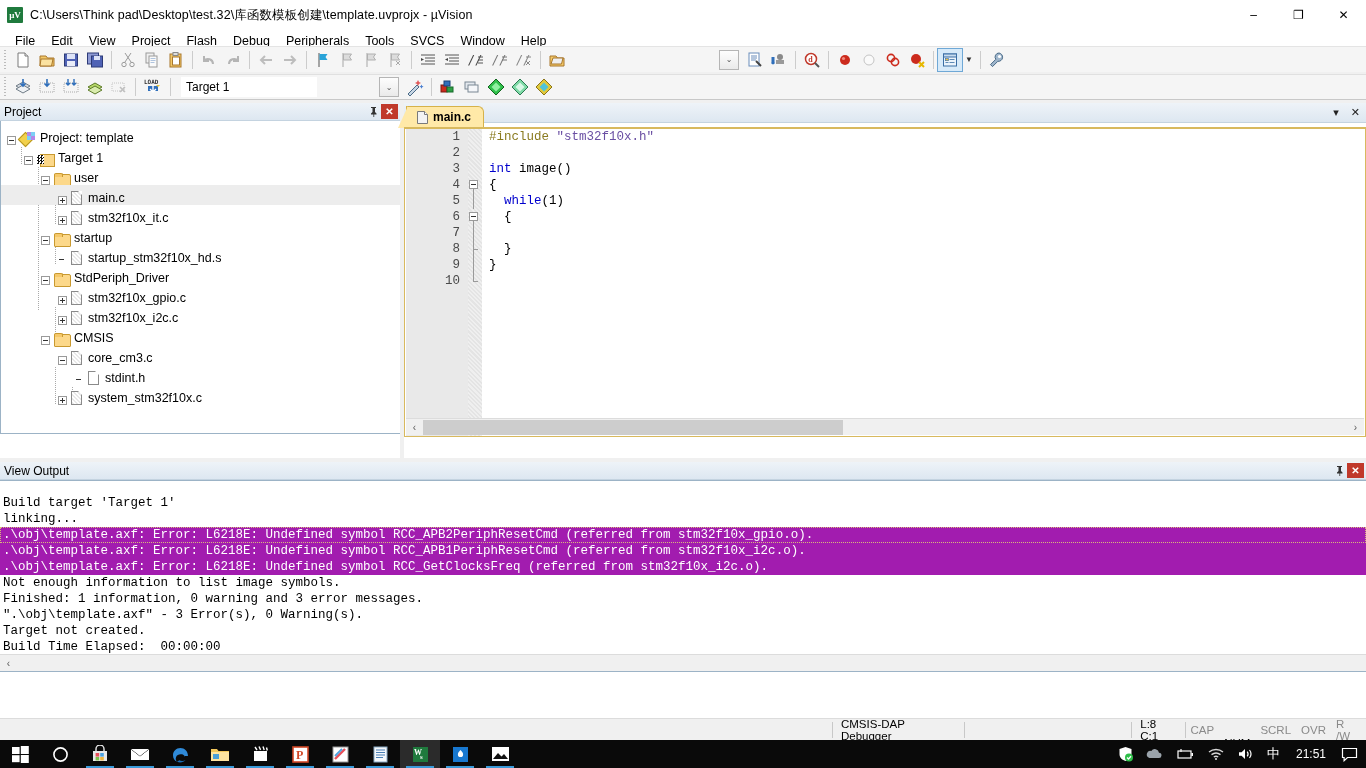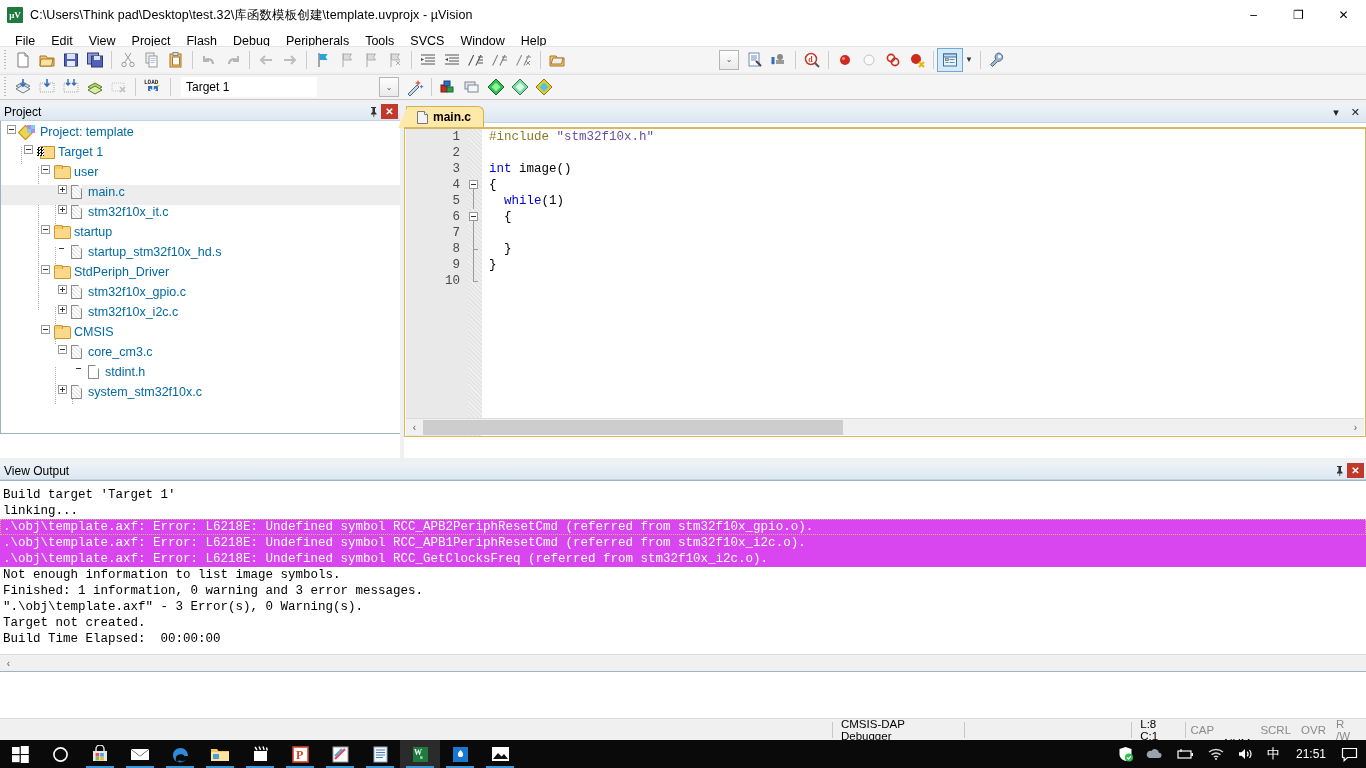--- a/index.html
+++ b/index.html
@@ -83,21 +83,21 @@
     width: 17px; height: 15px; background: #c0392b; color: #fff;
     display: flex; align-items: center; justify-content: center;
     font-size: 10px; font-weight: bold; margin-right: 2px;
   }
   .tree {
     position: absolute; left: 0; top: 18px; width: 400px; height: 313px;
     background: #fff; border: 1px solid #9cb3c6; border-top: none; border-right: none;
     overflow: hidden; padding-top: 4px;
   }
   .tnode {
-    height: 20px; display: flex; align-items: flex-start; font-size: 12.5px; color: #0369a1;
+    height: 20px; display: flex; align-items: flex-end; font-size: 12.5px; color: #000000;
     white-space: nowrap; position: relative;
   }
   .tnode.sel { background: #ededed; }
   .expander {
     width: 9px; height: 9px; border: 1px solid #9a9a9a; background: #fff;
     position: relative; flex: 0 0 auto; margin-right: 4px;
   }
   .expander::before {
     content: ''; position: absolute; left: 1px; top: 3px; width: 5px; height: 1px; background: #333;
   }
@@ -220,27 +220,27 @@
   .build-panel {
     position: absolute; left: 0; top: 462px; width: 1366px; height: 256px; background: #fff;
   }
   .build-caption {
     height: 18px; background: linear-gradient(#eef3f8,#dde7f1); border-bottom: 1px solid #c4d3e0;
     display: flex; align-items: center; padding-left: 4px; font-size: 12px; color:#000;
   }
   .build-body {
     position: absolute; left: 0; top: 18px; width: 1366px; height: 192px;
     background: #fff; border: 1px solid #9cb3c6; border-right: none; border-left: none;
-    overflow: hidden; padding-top: 6px;
+    overflow: hidden; padding-top: 14px;
   }
   .bline {
     height: 16px; line-height: 16px; font-family: "Liberation Mono", monospace;
     font-size: 12.5px; color: #000; white-space: pre; padding-left: 3px;
   }
-  .bline.err { background: #d946ef; color: #fff; }
+  .bline.err { background: #a21caf; color: #fff; }
   .bline.err.first { outline: 1px dotted #d9b87a; outline-offset: -1px; }
   .build-hscroll {
     position: absolute; left: 0; bottom: 0; width: 1366px; height: 17px;
     background: #f0f0f0; border-top: 1px solid #dcdcdc; display: flex; align-items: center;
   }
 
   
   .statusbar {
     position: absolute; left: 0; top: 718px; width: 1366px; height: 22px;
     background: #f0f0f0; border-top: 1px solid #dcdcdc;

